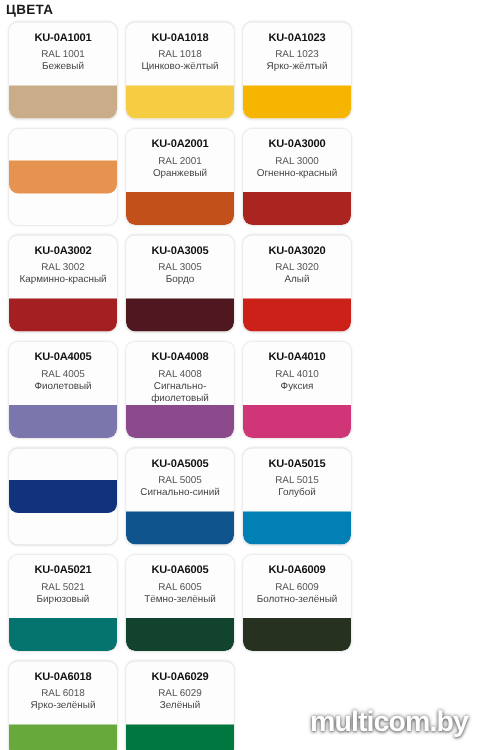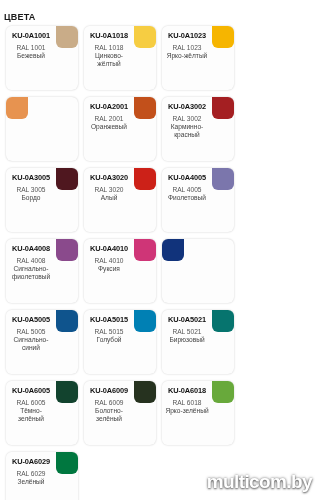--- a/index.html
+++ b/index.html
@@ -19,42 +19,43 @@
     height: 500px;
     position: relative;
     background: #ffffff;
     box-sizing: border-box;
   }
   .page-title {
     font-size: 9px;
     font-weight: bold;
     color: #1a1a1a;
     letter-spacing: 0.2px;
-    padding: 12px 0 3px 4px;
+    padding: 1px 0 3px 4px;
     line-height: 11px;
   }
   .swatch-grid {
     display: flex;
     flex-wrap: wrap;
     padding: 0 3px;
     box-sizing: border-box;
     width: 315px;
   }
   .swatch {
     width: 72px;
     height: 64px;
     margin: 0 3px 7px 3px;
     border-radius: 6px;
     background: #fdfdfd;
     box-shadow: 0 0 2px rgba(0,0,0,0.22);
     overflow: hidden;
     position: relative;
     display: flex;
-    flex-direction: row;
+    flex-direction: column;
     box-sizing: border-box;
+    justify-content: center;
   }
   .swatch-text {
     flex: 1 1 auto;
     padding: 5px 2px 0 2px;
     text-align: center;
     background: #fdfdfd;
     display: flex;
     flex-direction: column;
     align-items: center;
   }
@@ -140,20 +141,28 @@
       <div class="swatch">
         <div class="swatch-text">
           <div class="sku">KU-0A2001</div>
           <div class="ral">RAL 2001</div>
           <div class="cname">Оранжевый</div>
         </div>
         <div class="color-band" style="background-color: rgb(194, 80, 27);"></div>
       </div>
       <div class="swatch">
         <div class="swatch-text">
+          <div class="sku">KU-0A3000</div>
+          <div class="ral">RAL 3000</div>
+          <div class="cname">Огненно-красный</div>
+        </div>
+        <div class="color-band" style="background-color: rgb(170, 36, 32);"></div>
+      </div>
+      <div class="swatch">
+        <div class="swatch-text">
           <div class="sku">KU-0A3002</div>
           <div class="ral">RAL 3002</div>
           <div class="cname">Карминно-красный</div>
         </div>
         <div class="color-band" style="background-color: rgb(164, 31, 34);"></div>
       </div>
       <div class="swatch">
         <div class="swatch-text">
           <div class="sku">KU-0A3005</div>
           <div class="ral">RAL 3005</div>

